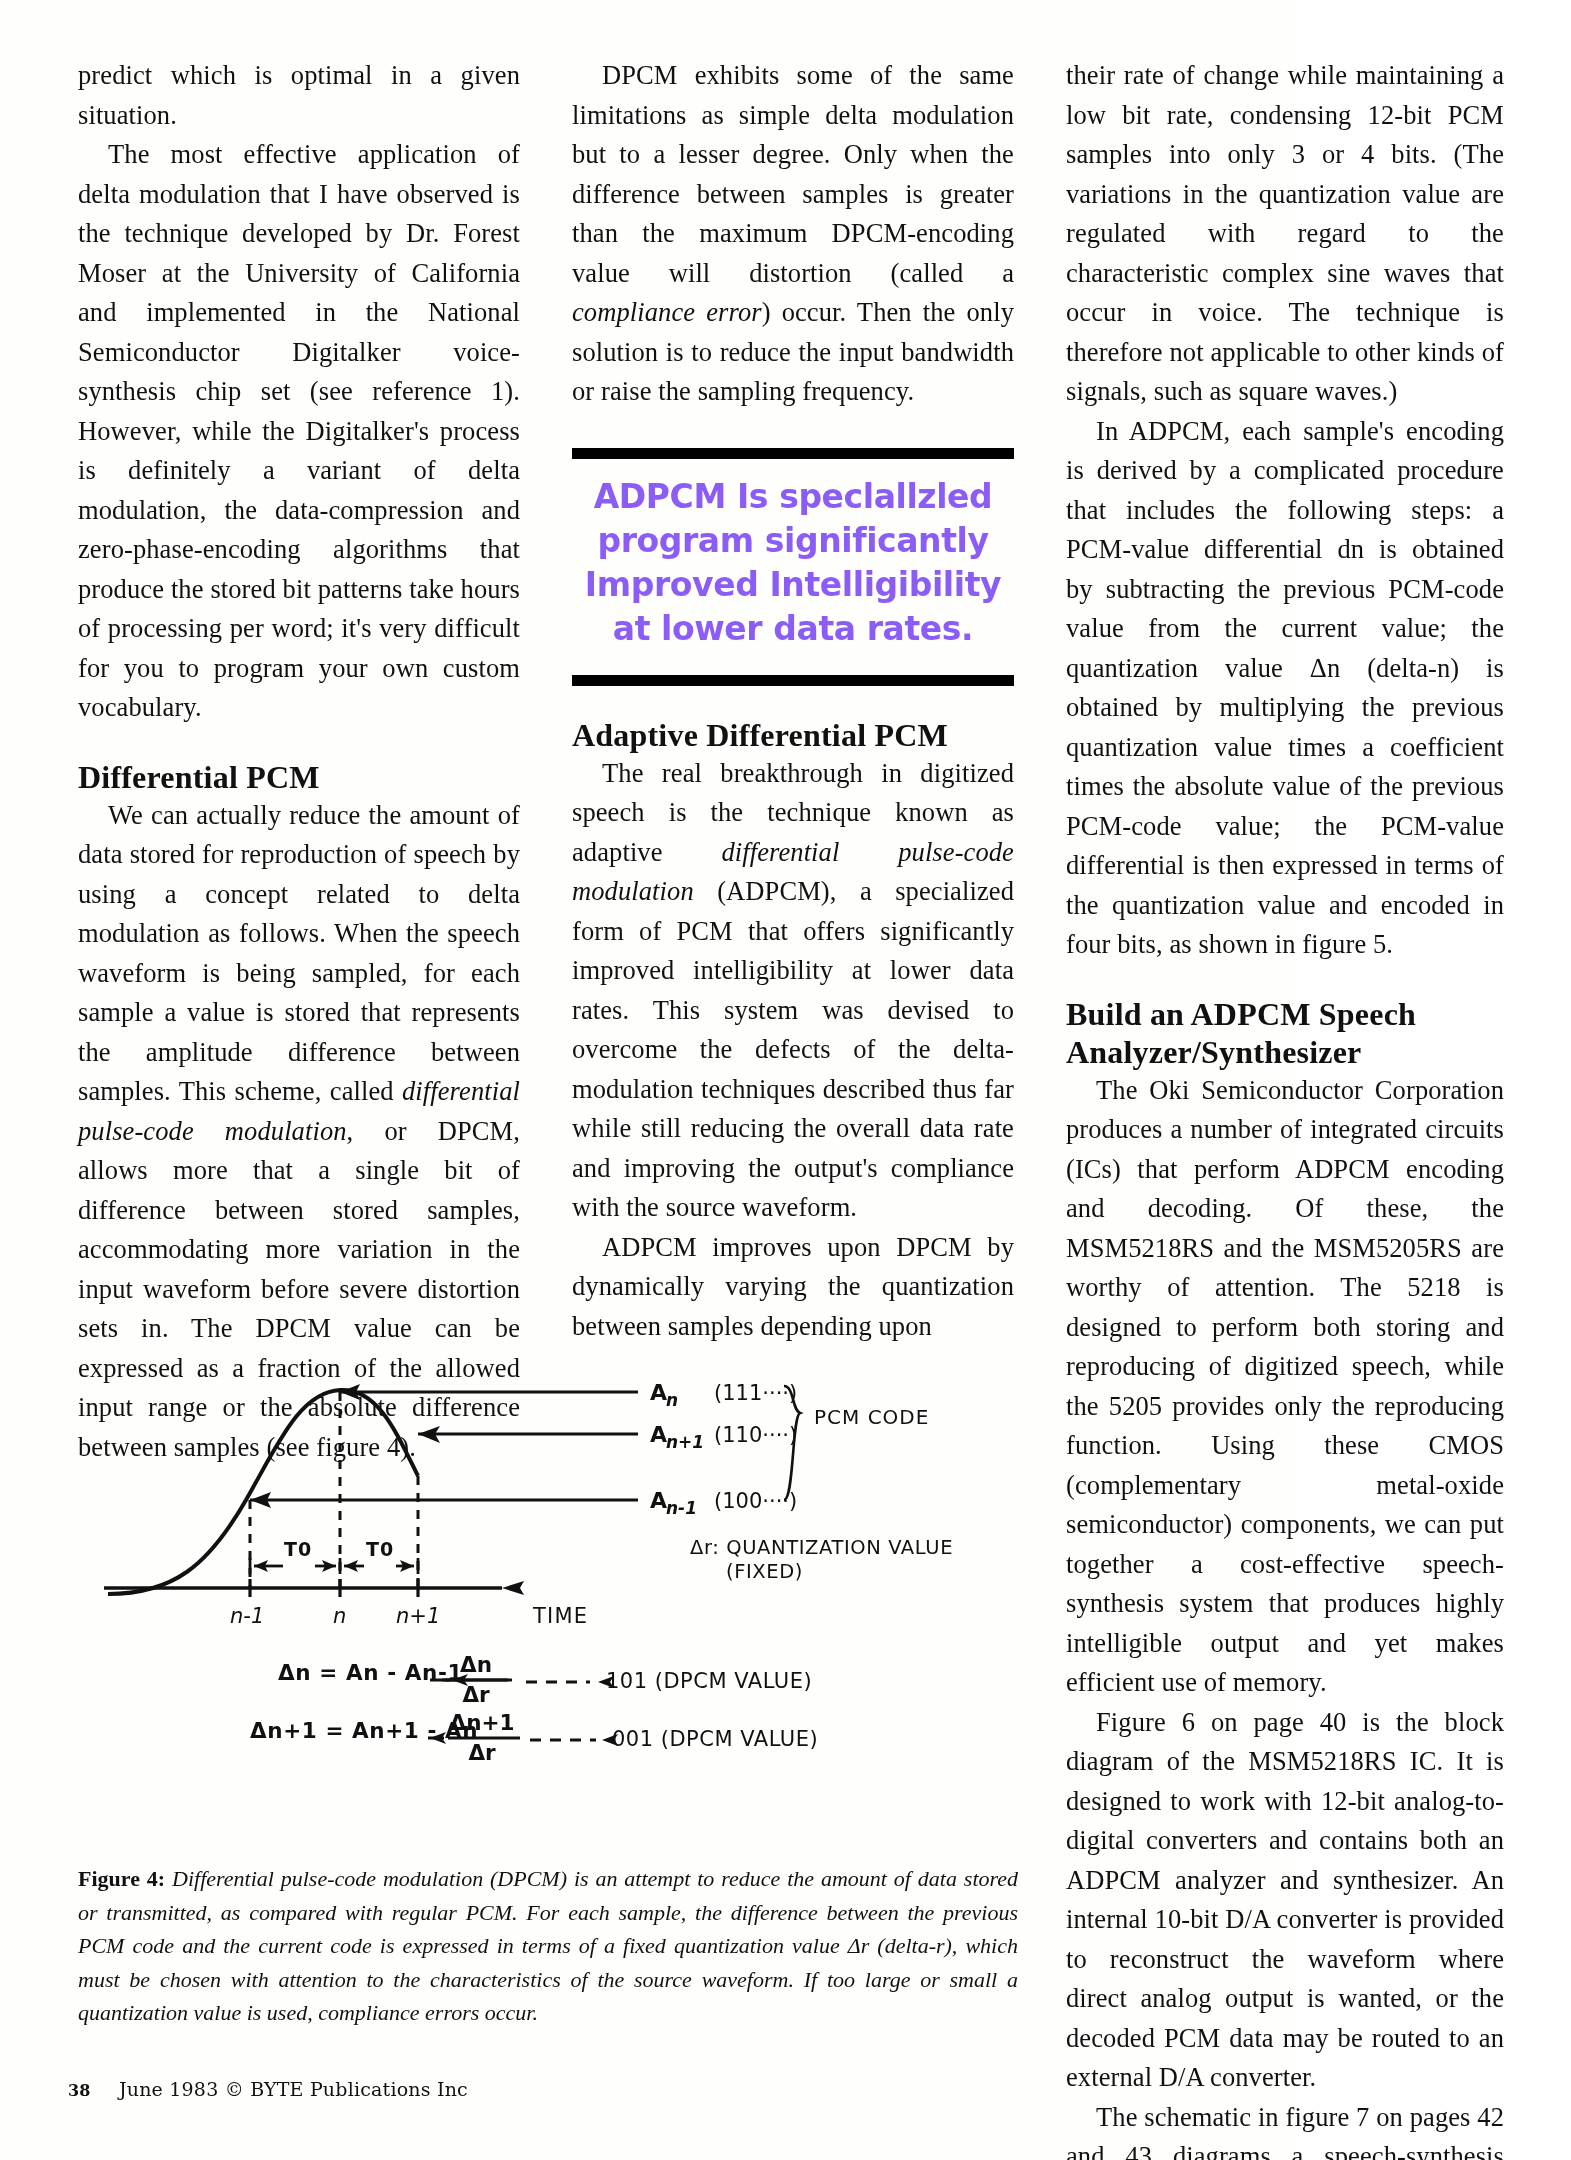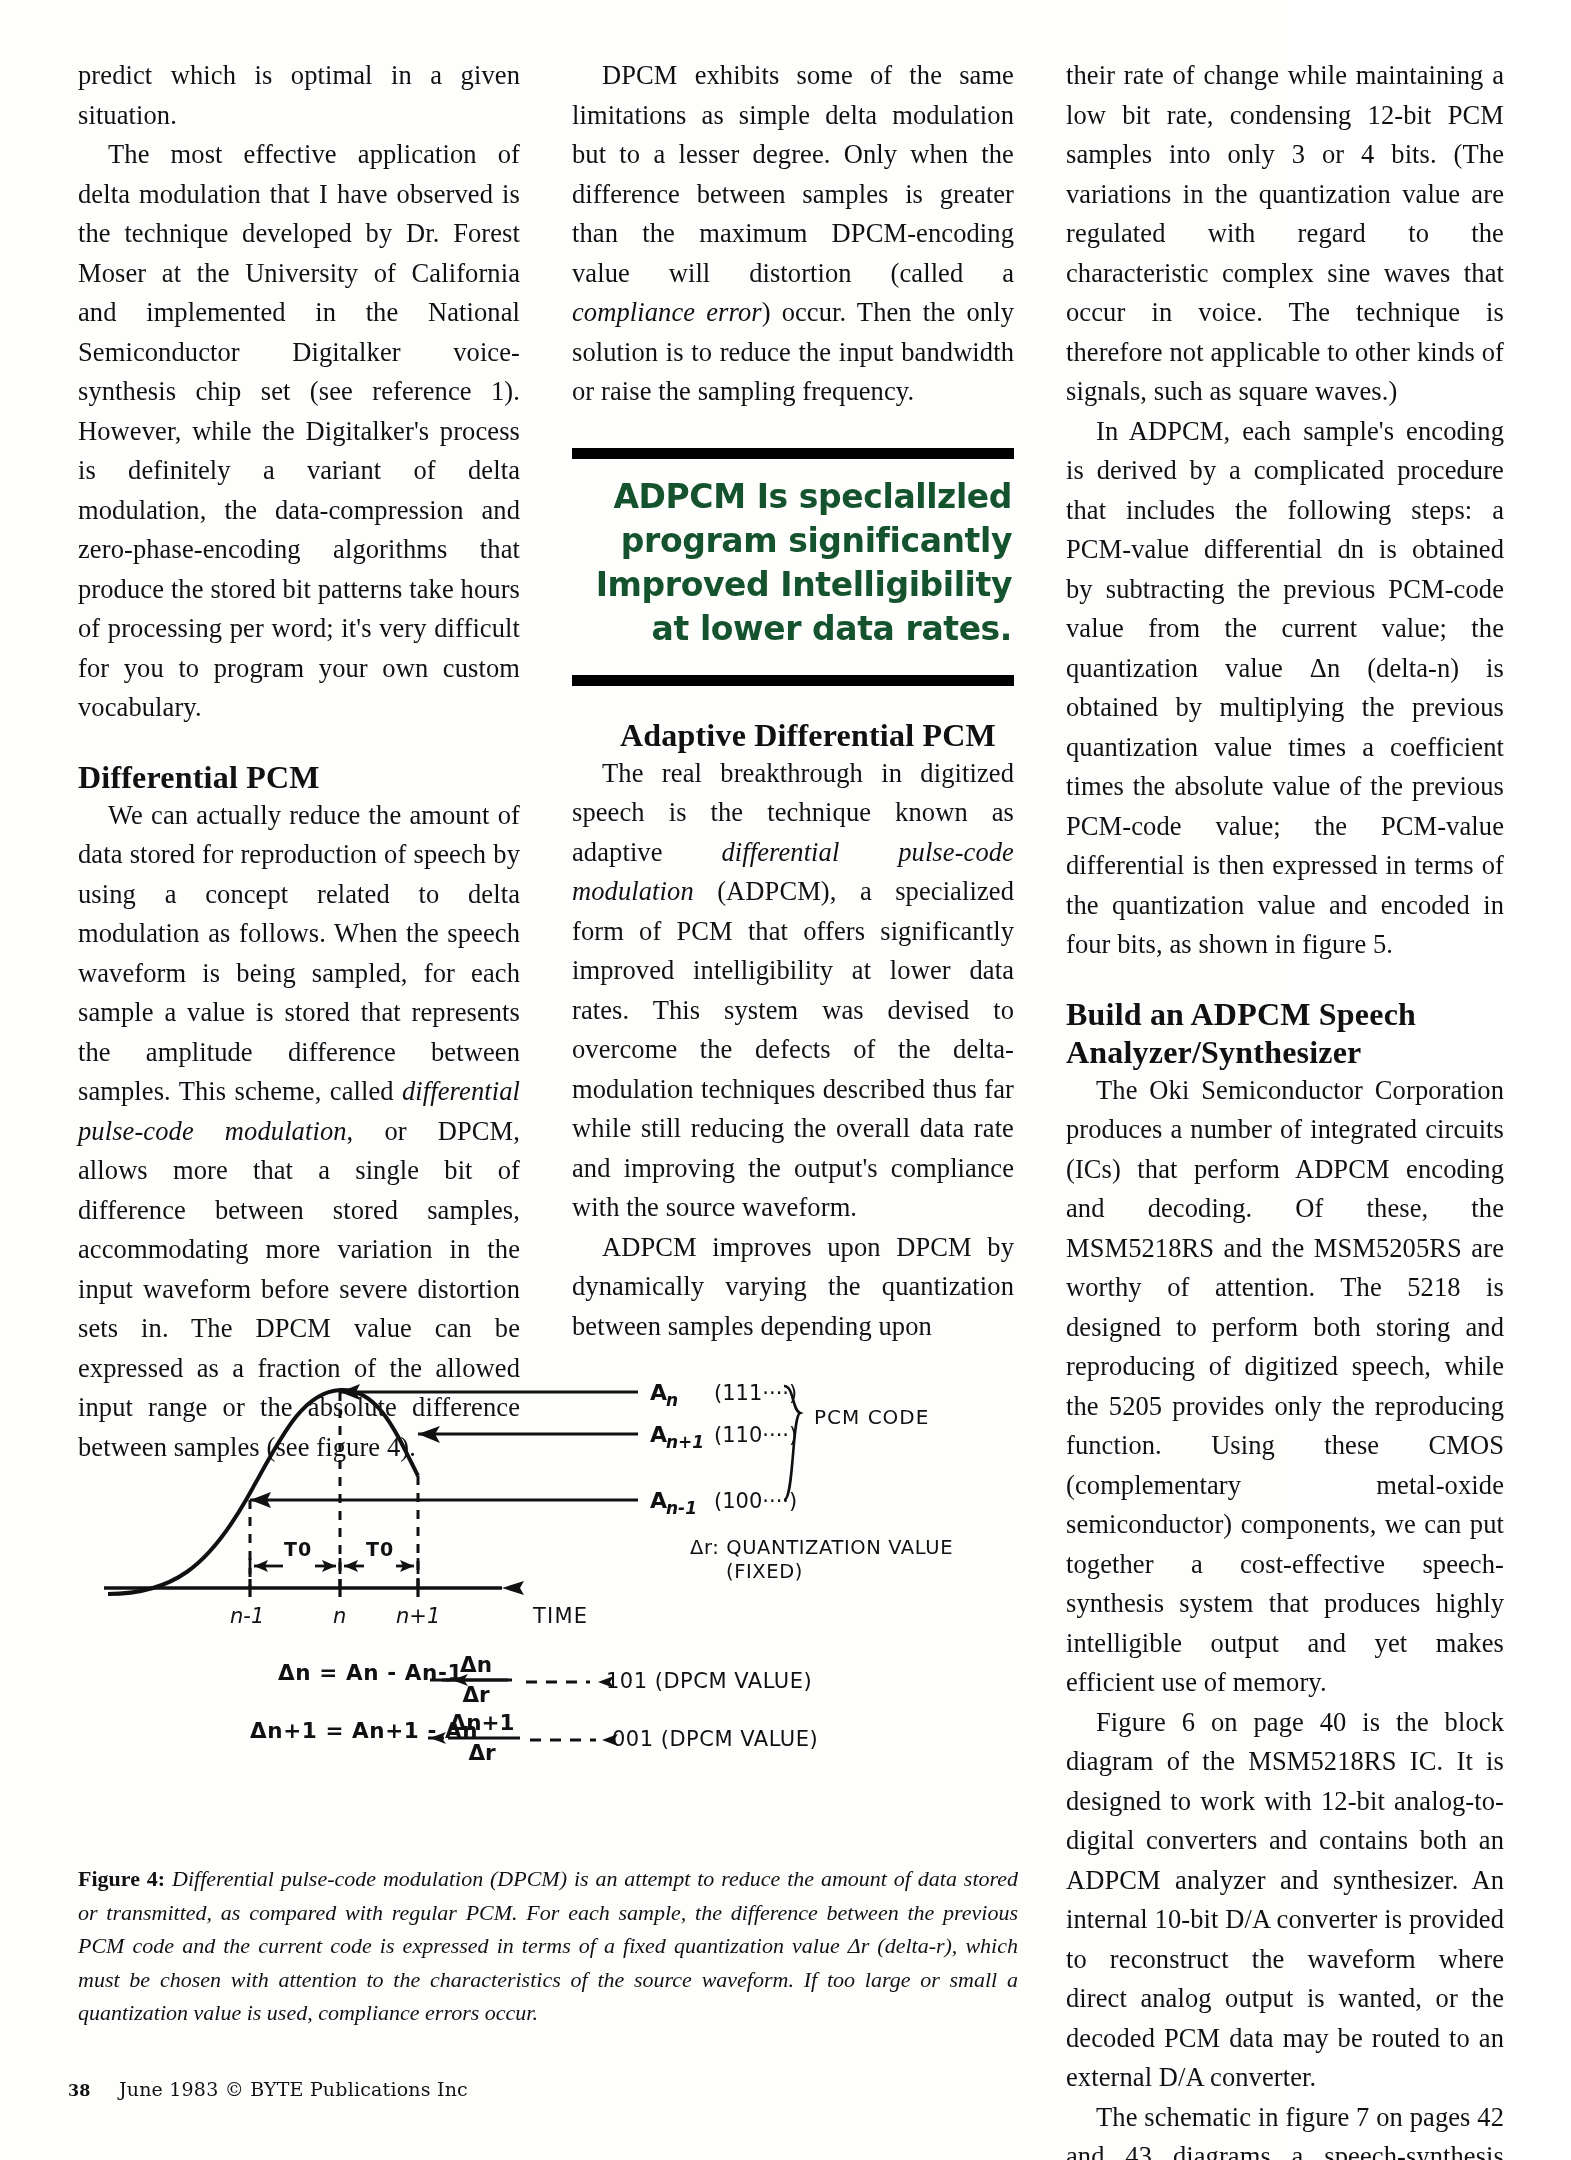--- a/index.html
+++ b/index.html
@@ -49,43 +49,43 @@
   p.body.indent { text-indent: 30px; }
   p.body + p.body { margin-top: 0; }
 
   h3.sub {
     margin: 30px 0 0 0;
     font-size: 32px;
     line-height: 38px;
     font-weight: bold;
     letter-spacing: 0.2px;
   }
-  h3.sub.tight { margin-top: 28px; margin-left: 48px; }
+  h3.sub.tight { margin-top: 28px; }
   em { font-style: italic; }
 
   
   .pullquote {
     margin: 36px 0 30px 0;
     padding: 0;
   }
   .pq-rule {
     height: 11px;
     background: #000;
     width: 100%;
   }
   .pq-rule.bottom { margin-top: 10px; }
   .pq-text {
     font-family: "DejaVu Sans", "Liberation Sans", sans-serif;
     font-weight: bold;
     font-size: 33px;
     line-height: 44px;
-    text-align: right;
+    text-align: center;
     letter-spacing: -0.4px;
     padding: 16px 2px 14px 2px;
-    color: #14532d;
+    color: #8b5cf6;
   }
 
   
   .figure-wrap {
     position: absolute;
     left: 78px;
     top: 1380px;
     width: 940px;
     height: 420px;
   }

